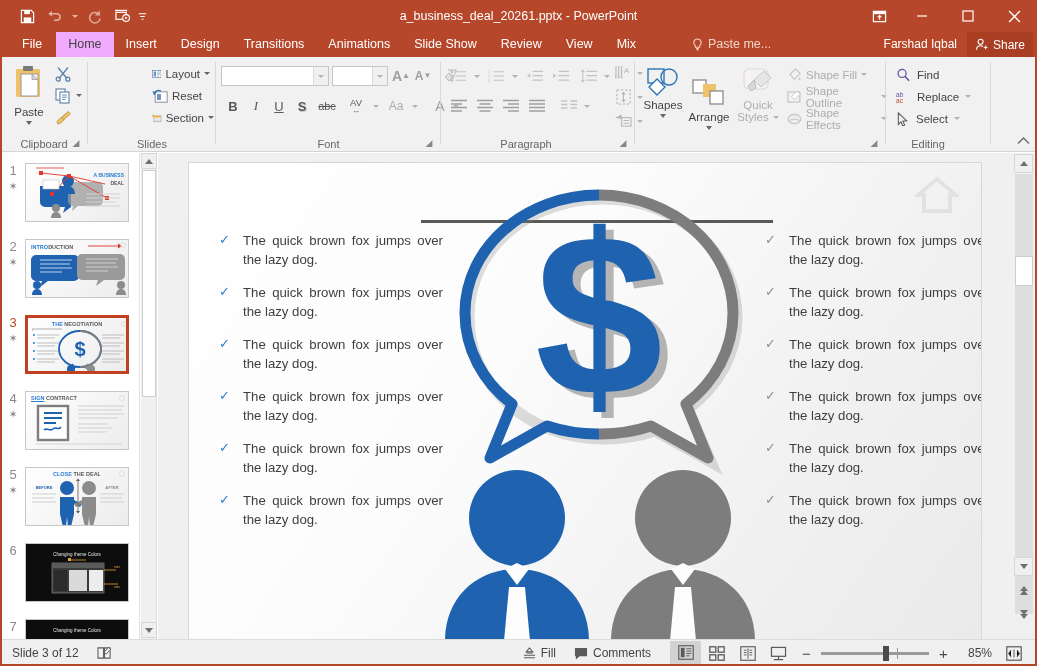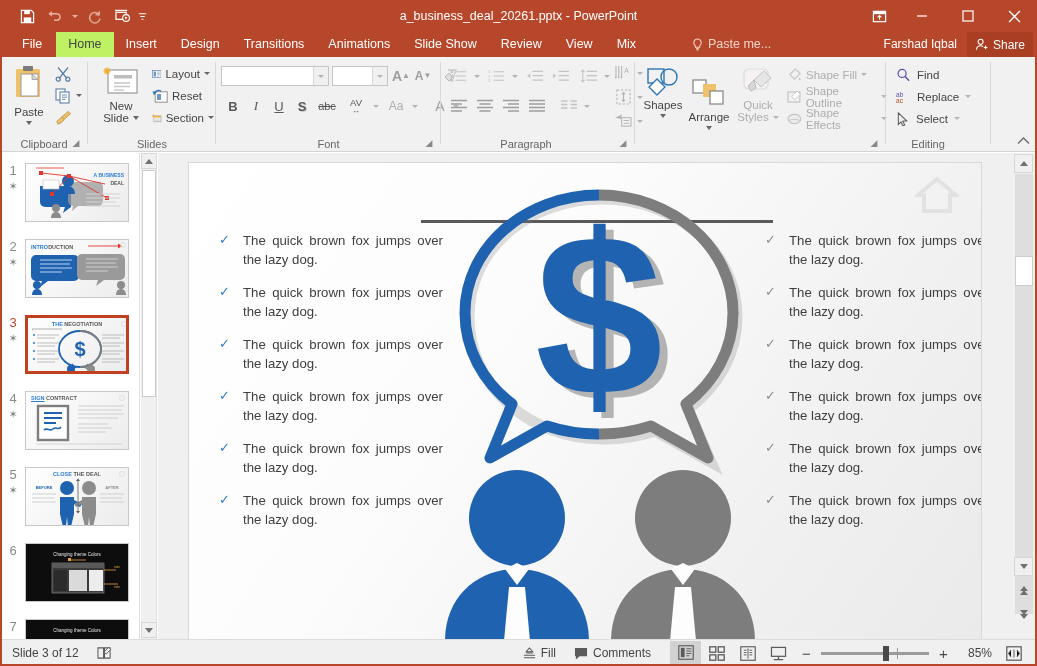--- a/index.html
+++ b/index.html
@@ -39,21 +39,21 @@
   
   .tabbar{
     position:absolute; left:0; top:32px; width:1037px; height:25px;
     background:#b7472a;
   }
   .tabs{ position:absolute; left:8px; top:0; display:flex; height:25px; }
   .tab{
     height:25px; line-height:25px; padding:0 12px; font-size:12.5px; color:#fff; cursor:pointer;
     white-space:nowrap;
   }
-  .tab.active{ background:#bef264; color:#444; }
+  .tab.active{ background:#f0abfc; color:#444; }
   .tab.filetab{ padding:0 14px; }
   .tellme{
     position:absolute; height:25px; line-height:25px; font-size:12.5px; color:#f3d2c9; cursor:pointer;
     display:flex; align-items:center; gap:5px; padding:0 8px;
   }
   .account{
     position:absolute; right:74px; top:0; height:25px; line-height:25px;
     font-size:12px; color:#fff; cursor:pointer; padding:0 6px;
   }
   .share{
@@ -338,33 +338,20 @@
             <path d="M14 1.5l2.5 2.5-7 6-2.5-2.5z" fill="#efc168" stroke="#b38b3a" stroke-width=".8"></path>
             <path d="M7 7.5L2 12l1 3 3.5-1.5 3-3z" fill="#efc168" stroke="#b38b3a" stroke-width=".8"></path>
           </svg>
       </div>
       <div class="rgroup-label">Clipboard</div>
       <div class="dlg-launcher" style="right:6px;">◢</div>
       <div class="rgroup-sep" style="right:0;"></div>
     </div>
 
     <div class="rgroup" style="left:88px; width:128px;">
-      <div class="rbtn" style="left:8px; top:6px; width:50px; height:72px;">
-        <svg width="40" height="34" viewBox="0 0 40 34" style="display:block;margin:3px auto 0;">
-          <rect x="7" y="4" width="29" height="23" fill="#fff" stroke="#9a9a9a" stroke-width="1.2"></rect>
-          <rect x="13" y="9" width="18" height="3.5" fill="#bdbdbd"></rect>
-          <path d="M13 17h16M13 20.5h16M13 24h10" stroke="#c8c8c8" stroke-width="1.6"></path>
-          <path d="M6 1.5v7M2.5 5h7M3.5 2.5l5 5M8.5 2.5l-5 5" stroke="#efb03a" stroke-width="1.5"></path>
-        </svg>
-        <div class="big-lbl">New</div>
-        <div style="display:flex;justify-content:center;align-items:center;gap:4px;">
-          <span class="big-lbl">Slide</span>
-          <span class="caret-dn"></span>
-        </div>
-      </div>
       <div class="rbtn" style="left:62px; top:6px; width:60px; height:21px; display:flex; align-items:center; gap:4px; padding-left:2px;">
         <svg width="16" height="14" viewBox="0 0 16 14">
             <rect x=".8" y=".8" width="14.4" height="12.4" fill="#fff" stroke="#5b7ea8" stroke-width="1.1"></rect>
             <rect x="2.8" y="2.8" width="4" height="8.4" fill="#6f95c0"></rect>
             <path d="M8.6 3.6h4.8M8.6 6h4.8M8.6 8.4h4.8M8.6 10.8h3" stroke="#6f95c0" stroke-width="1"></path>
           </svg>
         <span class="sm-lbl">Layout</span>
         <span class="caret-dn sm"></span>
       </div>
       <div class="rbtn" style="left:62px; top:28px; width:60px; height:21px; display:flex; align-items:center; gap:4px; padding-left:2px;">

